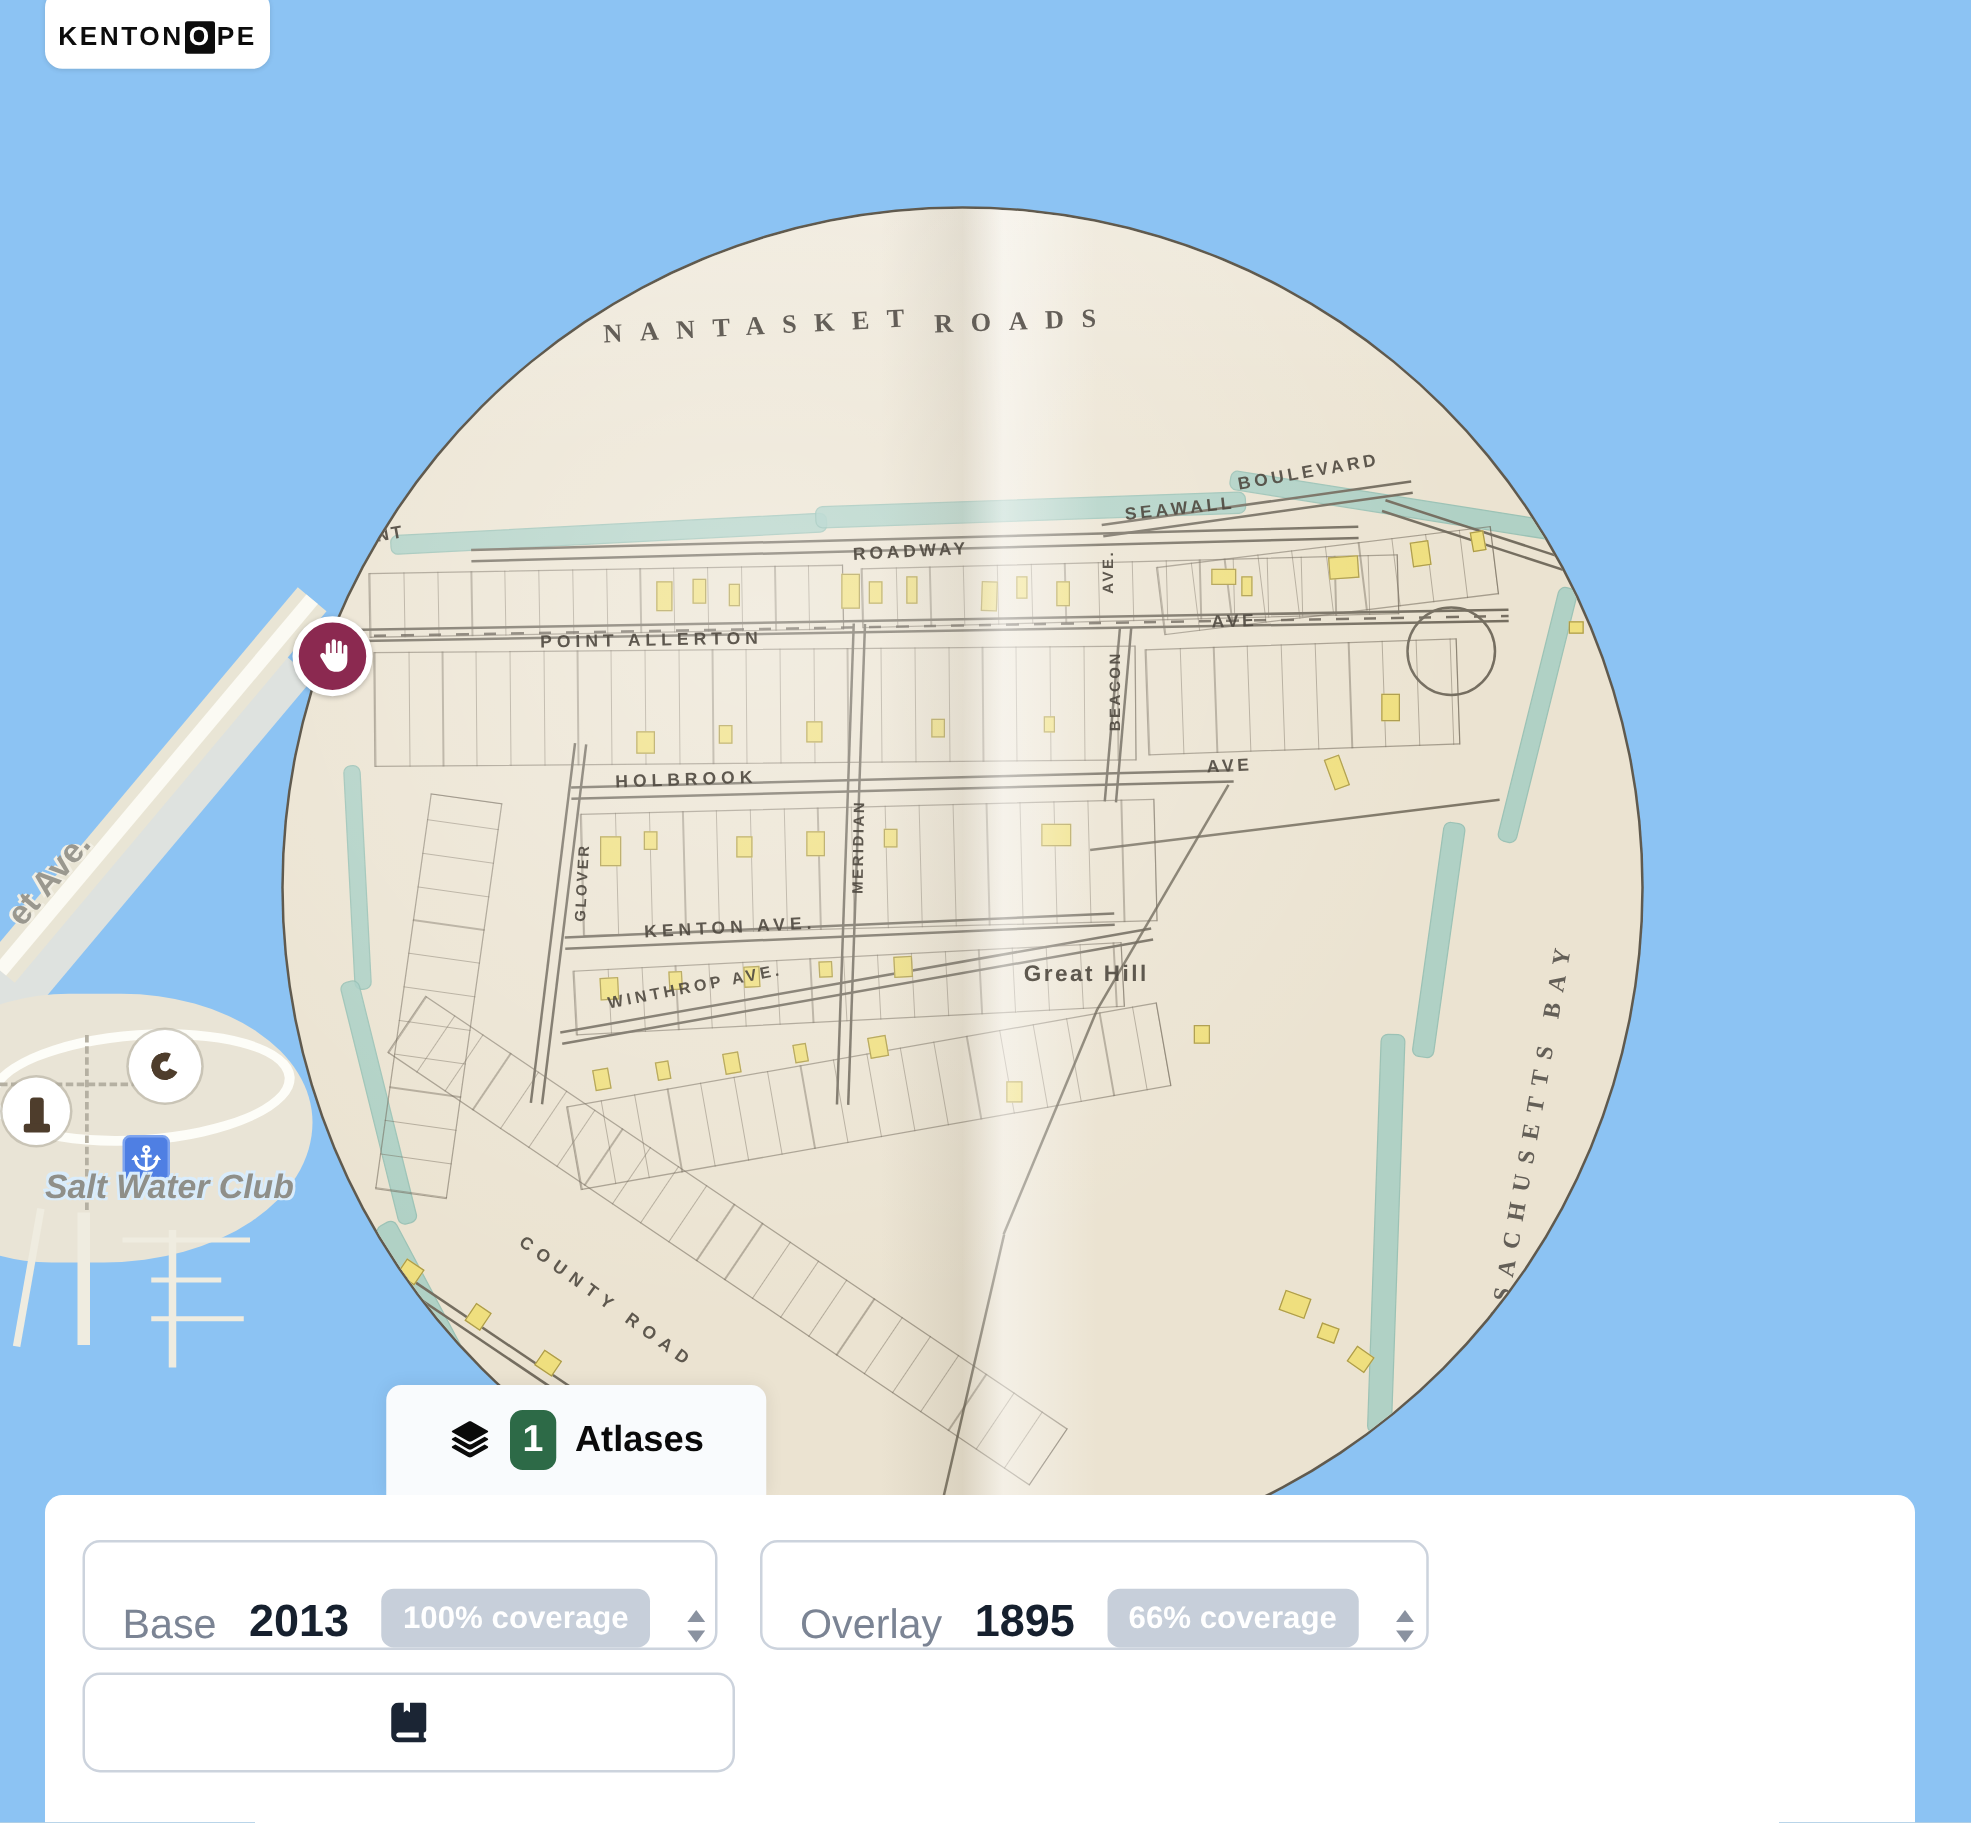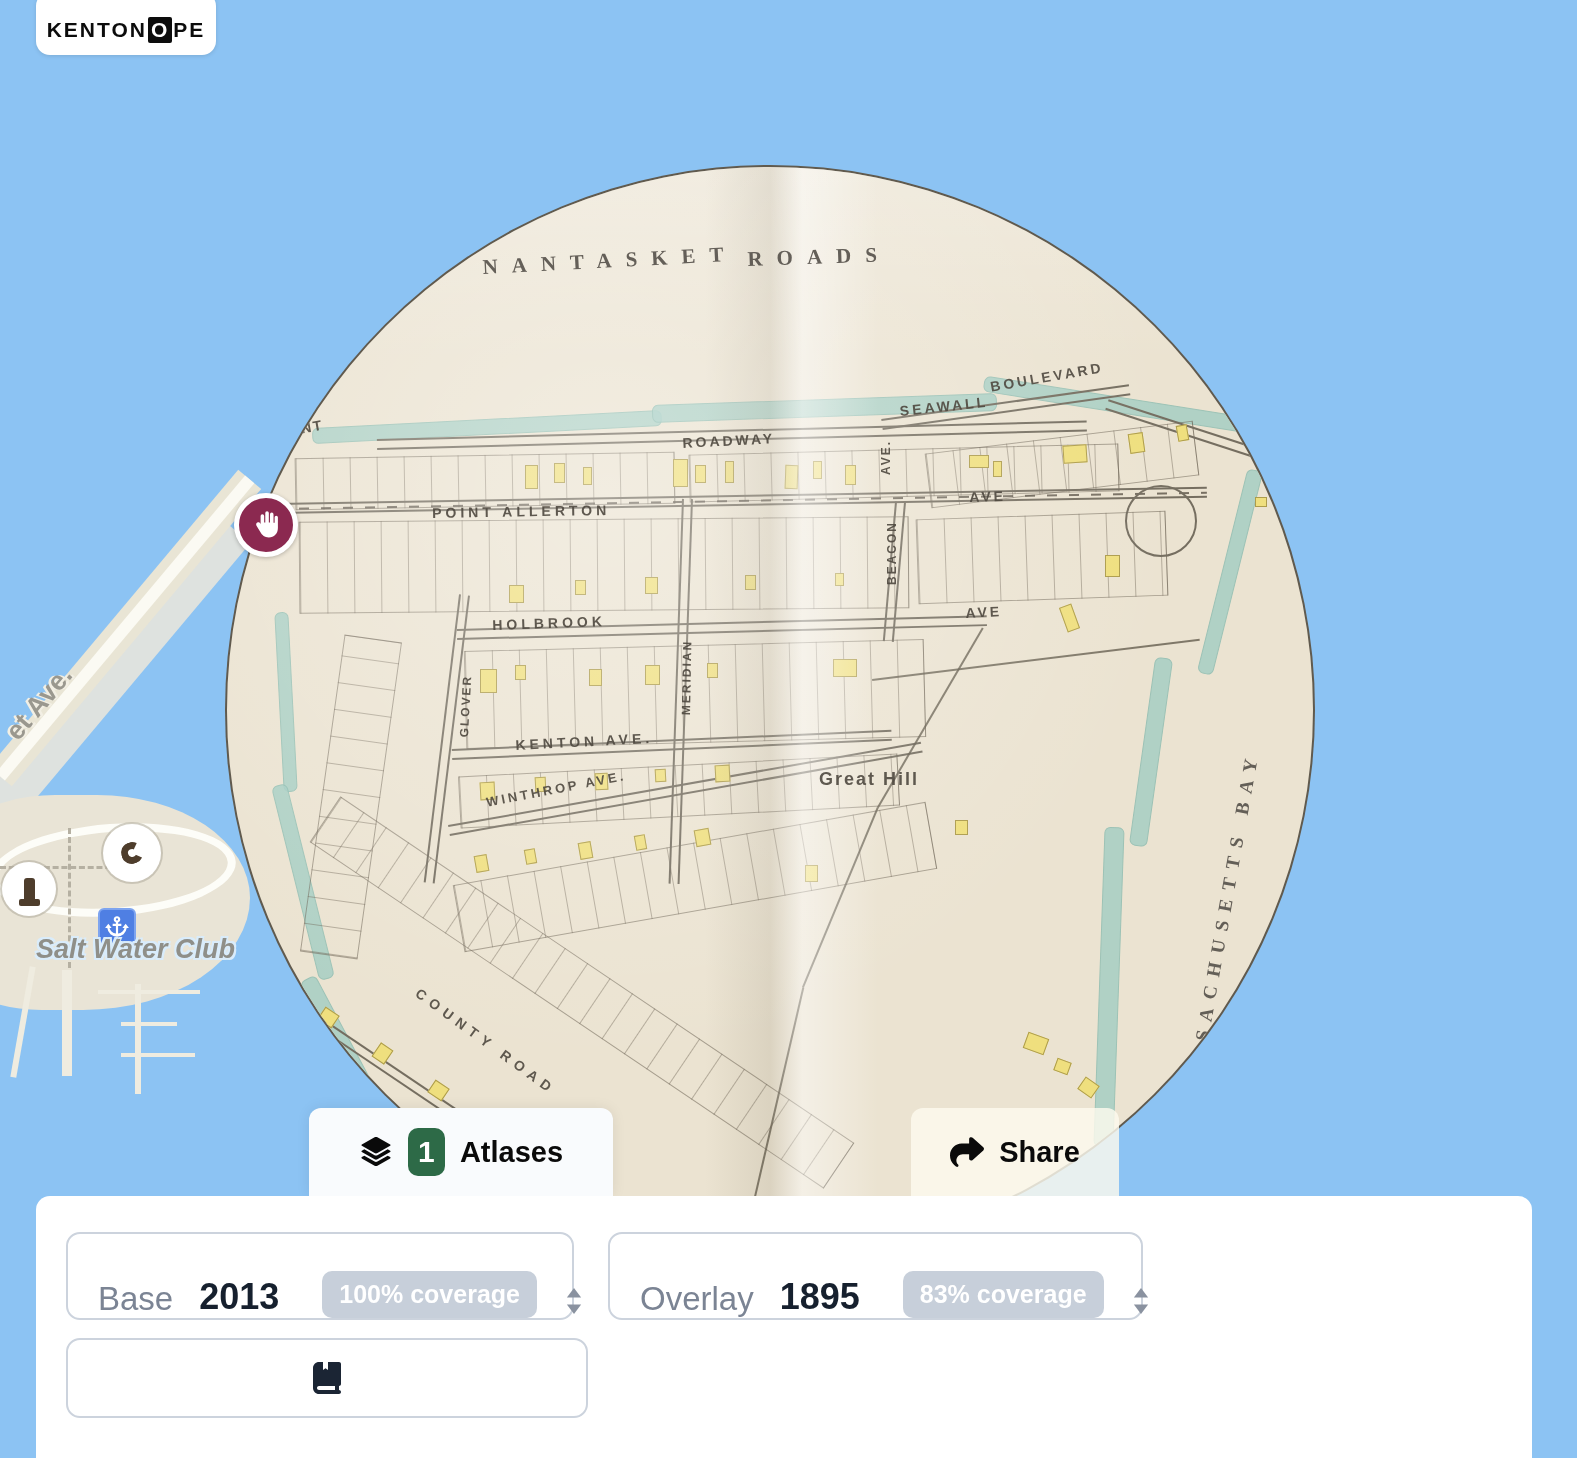--- a/index.html
+++ b/index.html
@@ -71,21 +71,21 @@
   .tab-share{left:911px;width:208px;background:rgba(252,250,238,.82);}
   .count-badge{background:var(--green);color:#fff;font-size:30px;font-weight:bold;width:37px;height:48px;
     border-radius:10px;display:flex;align-items:center;justify-content:center;}
 
   
   .panel{position:absolute;left:36px;top:1196px;width:1496px;height:262px;background:#fff;border-radius:14px 14px 0 0;}
   .selector{position:absolute;height:88px;background:#fff;border:2px solid #ccd3dd;border-radius:14px;
     display:flex;align-items:flex-end;padding:0 26px 0 30px;gap:26px;cursor:pointer;}
   .sel-label{font-size:33px;color:var(--label-gray);}
   .sel-value{font-size:36px;font-weight:600;color:var(--dark);}
-  .coverage{background:var(--badge);color:#fff;font-size:25px;font-weight:bold;border-radius:10px;padding:9px 17px;white-space:nowrap;margin-left:17px;}
+  .coverage{background:var(--badge);color:#fff;font-size:25px;font-weight:bold;border-radius:10px;padding:9px 17px;white-space:nowrap;}
   .updown{margin-left:auto;display:flex;align-items:center;}
   .biblio{position:absolute;left:30px;top:142px;width:522px;height:80px;background:#fff;border:2px solid #ccd3dd;
     border-radius:14px;display:flex;align-items:center;justify-content:center;gap:18px;font-size:33px;color:#1b2534;cursor:pointer;}
 </style>
 </head>
 <body>
 
 <div class="app">
 
   <div class="basemap">
@@ -247,43 +247,37 @@
     </div>
   </div>
 
   <div class="tab tab-atlases">
     <svg width="34" height="34" viewBox="0 0 576 512" fill="#0a0a0a">
         <path d="M264 7c15-9 33-9 48 0l216 122c8 5 8 17 0 22L312 273c-15 9-33 9-48 0L48 151c-8-5-8-17 0-22zM48 235l42-24 174 99c15 9 33 9 48 0l174-99 42 24c8 5 8 17 0 22L312 380c-15 9-33 9-48 0L48 257c-8-5-8-17 0-22zM48 342l42-24 174 99c15 9 33 9 48 0l174-99 42 24c8 5 8 17 0 22L312 487c-15 9-33 9-48 0L48 364c-8-5-8-17 0-22z"></path>
       </svg>
     <span class="count-badge">1</span>
     <span>Atlases</span>
   </div>
-  <div class="tab tab-share">
-    <svg width="34" height="34" viewBox="0 0 512 512" fill="#0a0a0a">
-        <path d="M307 34.8c-11.5 5.1-19 16.6-19 29.2v64H176C78.8 128 0 206.8 0 304c0 113.3 81.5 163.9 100.2 174.1 2.5 1.4 5.3 1.9 8.1 1.9 10.9 0 19.7-8.9 19.7-19.7 0-7.5-4.3-14.4-9.8-19.5-9.4-8.8-22.2-26.4-22.2-56.7 0-53 43-96 96-96h96v64c0 12.6 7.4 24.1 19 29.2s25 3 34.4-5.4l160-144c6.7-6.1 10.6-14.7 10.6-23.8s-3.8-17.7-10.6-23.8l-160-144c-9.4-8.5-22.9-10.6-34.4-5.4z"></path>
-      </svg>
-    <span>Share</span>
-  </div>
 
   <div class="panel">
     <div class="selector" style="left:30px;top:36px;width:508px;">
       <span class="sel-label">Base</span>
       <span class="sel-value">2013</span>
       <span class="coverage">100% coverage</span>
       <span class="updown">
         <svg width="22" height="34" viewBox="0 0 16 24" fill="#8a92a0">
             <path d="M8 2.5l5.2 7H2.8z"></path>
             <path d="M8 21.5l-5.2-7h10.4z"></path>
           </svg>
       </span>
     </div>
     <div class="selector" style="left:572px;top:36px;width:535px;">
       <span class="sel-label">Overlay</span>
       <span class="sel-value">1895</span>
-      <span class="coverage">83% coverage</span>
+      <span class="coverage">66% coverage</span>
       <span class="updown">
         <svg width="22" height="34" viewBox="0 0 16 24" fill="#8a92a0">
             <path d="M8 2.5l5.2 7H2.8z"></path>
             <path d="M8 21.5l-5.2-7h10.4z"></path>
           </svg>
       </span>
     </div>
     <div class="biblio">
       <svg width="32" height="32" viewBox="0 0 448 512" fill="#1b2534">
           <path d="M96 0C43 0 0 43 0 96v320c0 53 43 96 96 96h320c17.7 0 32-14.3 32-32s-14.3-32-32-32v-64c17.7 0 32-14.3 32-32V32c0-17.7-14.3-32-32-32H240v128l-40-28-40 28V0H96zm0 384h256v64H96c-17.7 0-32-14.3-32-32s14.3-32 32-32z"></path>

